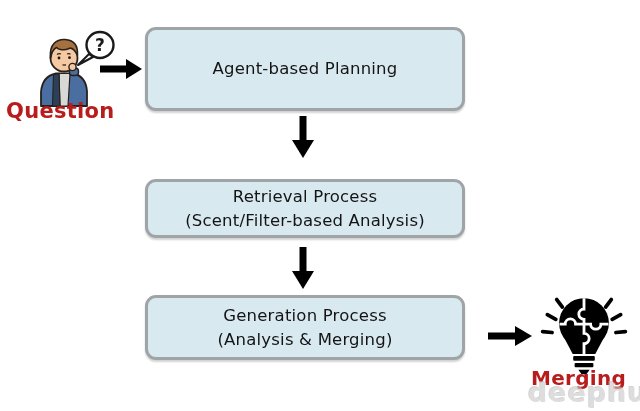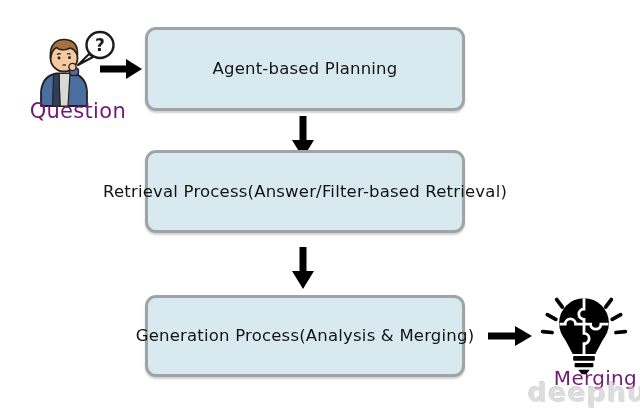--- a/index.html
+++ b/index.html
@@ -5,28 +5,28 @@
   html,body{margin:0;padding:0;background:#ffffff;}
   #stage{
     position:relative;width:640px;height:411px;background:#ffffff;
     font-family:"DejaVu Sans","Liberation Sans",sans-serif;
     overflow:hidden;color:#141414;
   }
   .step-box{
     position:absolute;left:145px;width:320px;height:84px;
     background:#d9e9f0;border:3px solid #9fa4a7;border-radius:11px;
     box-shadow:0 2px 2px rgba(0,0,0,0.18);
-    display:flex;align-items:center;justify-content:center;
+    display:flex;flex-direction:column;align-items:center;justify-content:center;
     box-sizing:border-box;
   }
   .step-title,.step-subtitle{
     font-size:16.5px;line-height:1.45;color:#141414;letter-spacing:0.2px;white-space:nowrap;
   }
   .flow-label{
-    position:absolute;text-align:right;font-size:20px;font-weight:400;color:#701a75;
+    position:absolute;text-align:left;font-size:20px;font-weight:700;color:#b91c1c;
     letter-spacing:0.3px;
   }
   .arrow{position:absolute;}
   #watermark{
     position:absolute;left:528px;top:377px;font-size:27px;font-weight:bold;
     color:#c9c9c9;opacity:0.62;letter-spacing:1px;z-index:3;
     text-shadow:1px 1px 0 #ffffff, -1px -1px 0 #b9b9b9;
     pointer-events:none;
   }
 </style>
@@ -68,31 +68,31 @@
 
   <div class="step-box" style="top:27px;">
     <div class="step-title">Agent-based Planning</div>
   </div>
 
   <svg class="arrow" style="left:292px;top:116px;" width="22" height="42" viewBox="0 0 22 42">
     <rect x="7.5" y="0" width="7" height="25" fill="#000"></rect>
     <polygon points="0,24 22,24 11,42" fill="#000"></polygon>
   </svg>
 
-  <div class="step-box" style="top:150px;height:83px;">
+  <div class="step-box" style="top:179px;height:59px;">
     <div class="step-title">Retrieval Process</div>
-    <div class="step-subtitle">(Answer/Filter-based Retrieval)</div>
+    <div class="step-subtitle">(Scent/Filter-based Analysis)</div>
   </div>
 
   <svg class="arrow" style="left:292px;top:247px;" width="22" height="42" viewBox="0 0 22 42">
     <rect x="7.5" y="0" width="7" height="25" fill="#000"></rect>
     <polygon points="0,24 22,24 11,42" fill="#000"></polygon>
   </svg>
 
-  <div class="step-box" style="top:295px;height:82px;">
+  <div class="step-box" style="top:295px;height:65px;">
     <div class="step-title">Generation Process</div>
     <div class="step-subtitle">(Analysis &amp; Merging)</div>
   </div>
 
   <svg class="arrow" style="left:488px;top:326px;" width="44" height="20" viewBox="0 0 44 20">
     <rect x="0" y="6.5" width="28" height="7" fill="#000"></rect>
     <polygon points="27,0 44,10 27,20" fill="#000"></polygon>
   </svg>
 
   <svg style="position:absolute;left:537px;top:290px;" width="94" height="85" viewBox="0 0 100 90">

